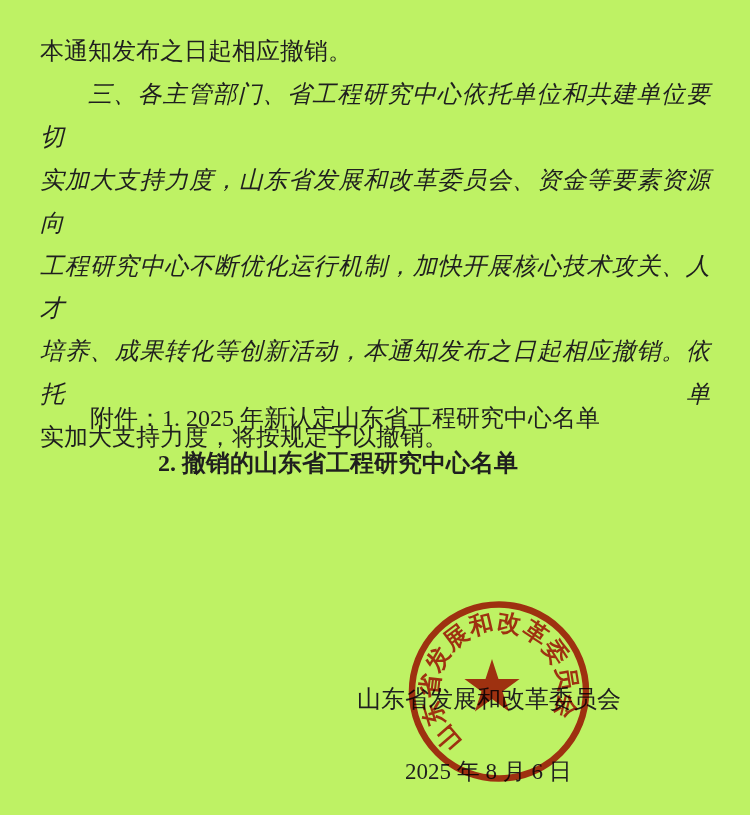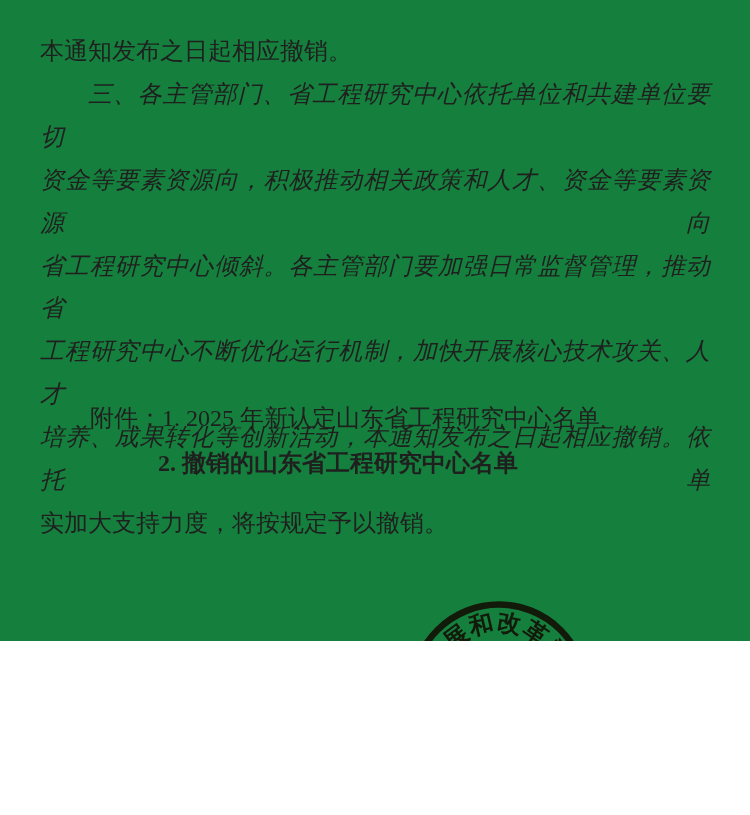--- a/index.html
+++ b/index.html
@@ -1,19 +1,19 @@
 <!DOCTYPE html>
 <html lang="zh"><head>
 <meta charset="utf-8">
 <style>
   html,body{margin:0;padding:0;}
   .page{
     position:relative;
-    width:750px;height:641px;
-    background:#15803d;
+    width:750px;height:815px;
+    background:#bef264;
     overflow:hidden;
     font-family:"Liberation Serif","DejaVu Serif",serif;
     color:#1f1f1f;
   }
   
   .body-text{
     position:absolute;left:40px;top:30px;width:670px;
     font-size:24px;line-height:42.9px;
   }
   .line{white-space:nowrap;}
@@ -47,22 +47,21 @@
   }
 </style>
 </head>
 <body>
 
 <div class="page">
 
   <div class="body-text">
     <div class="line">本通知发布之日起相应撤销。</div>
     <div class="line j indent">三、各主管部门、省工程研究中心依托单位和共建单位要切</div>
-    <div class="line j">资金等要素资源向，积极推动相关政策和人才、资金等要素资源向</div>
-    <div class="line j">省工程研究中心倾斜。各主管部门要加强日常监督管理，推动省</div>
+    <div class="line j">实加大支持力度，山东省发展和改革委员会、资金等要素资源向</div>
     <div class="line j">工程研究中心不断优化运行机制，加快开展核心技术攻关、人才</div>
     <div class="line j">培养、成果转化等创新活动，本通知发布之日起相应撤销。依托单</div>
     <div class="line">实加大支持力度，将按规定予以撤销。</div>
   </div>
 
   <div class="attachments">
     <div class="att-row">
       <span>附件：</span><span>1. 2025 年新认定山东省工程研究中心名单</span>
     </div>
     <div class="att-row cont">2. 撤销的山东省工程研究中心名单</div>

